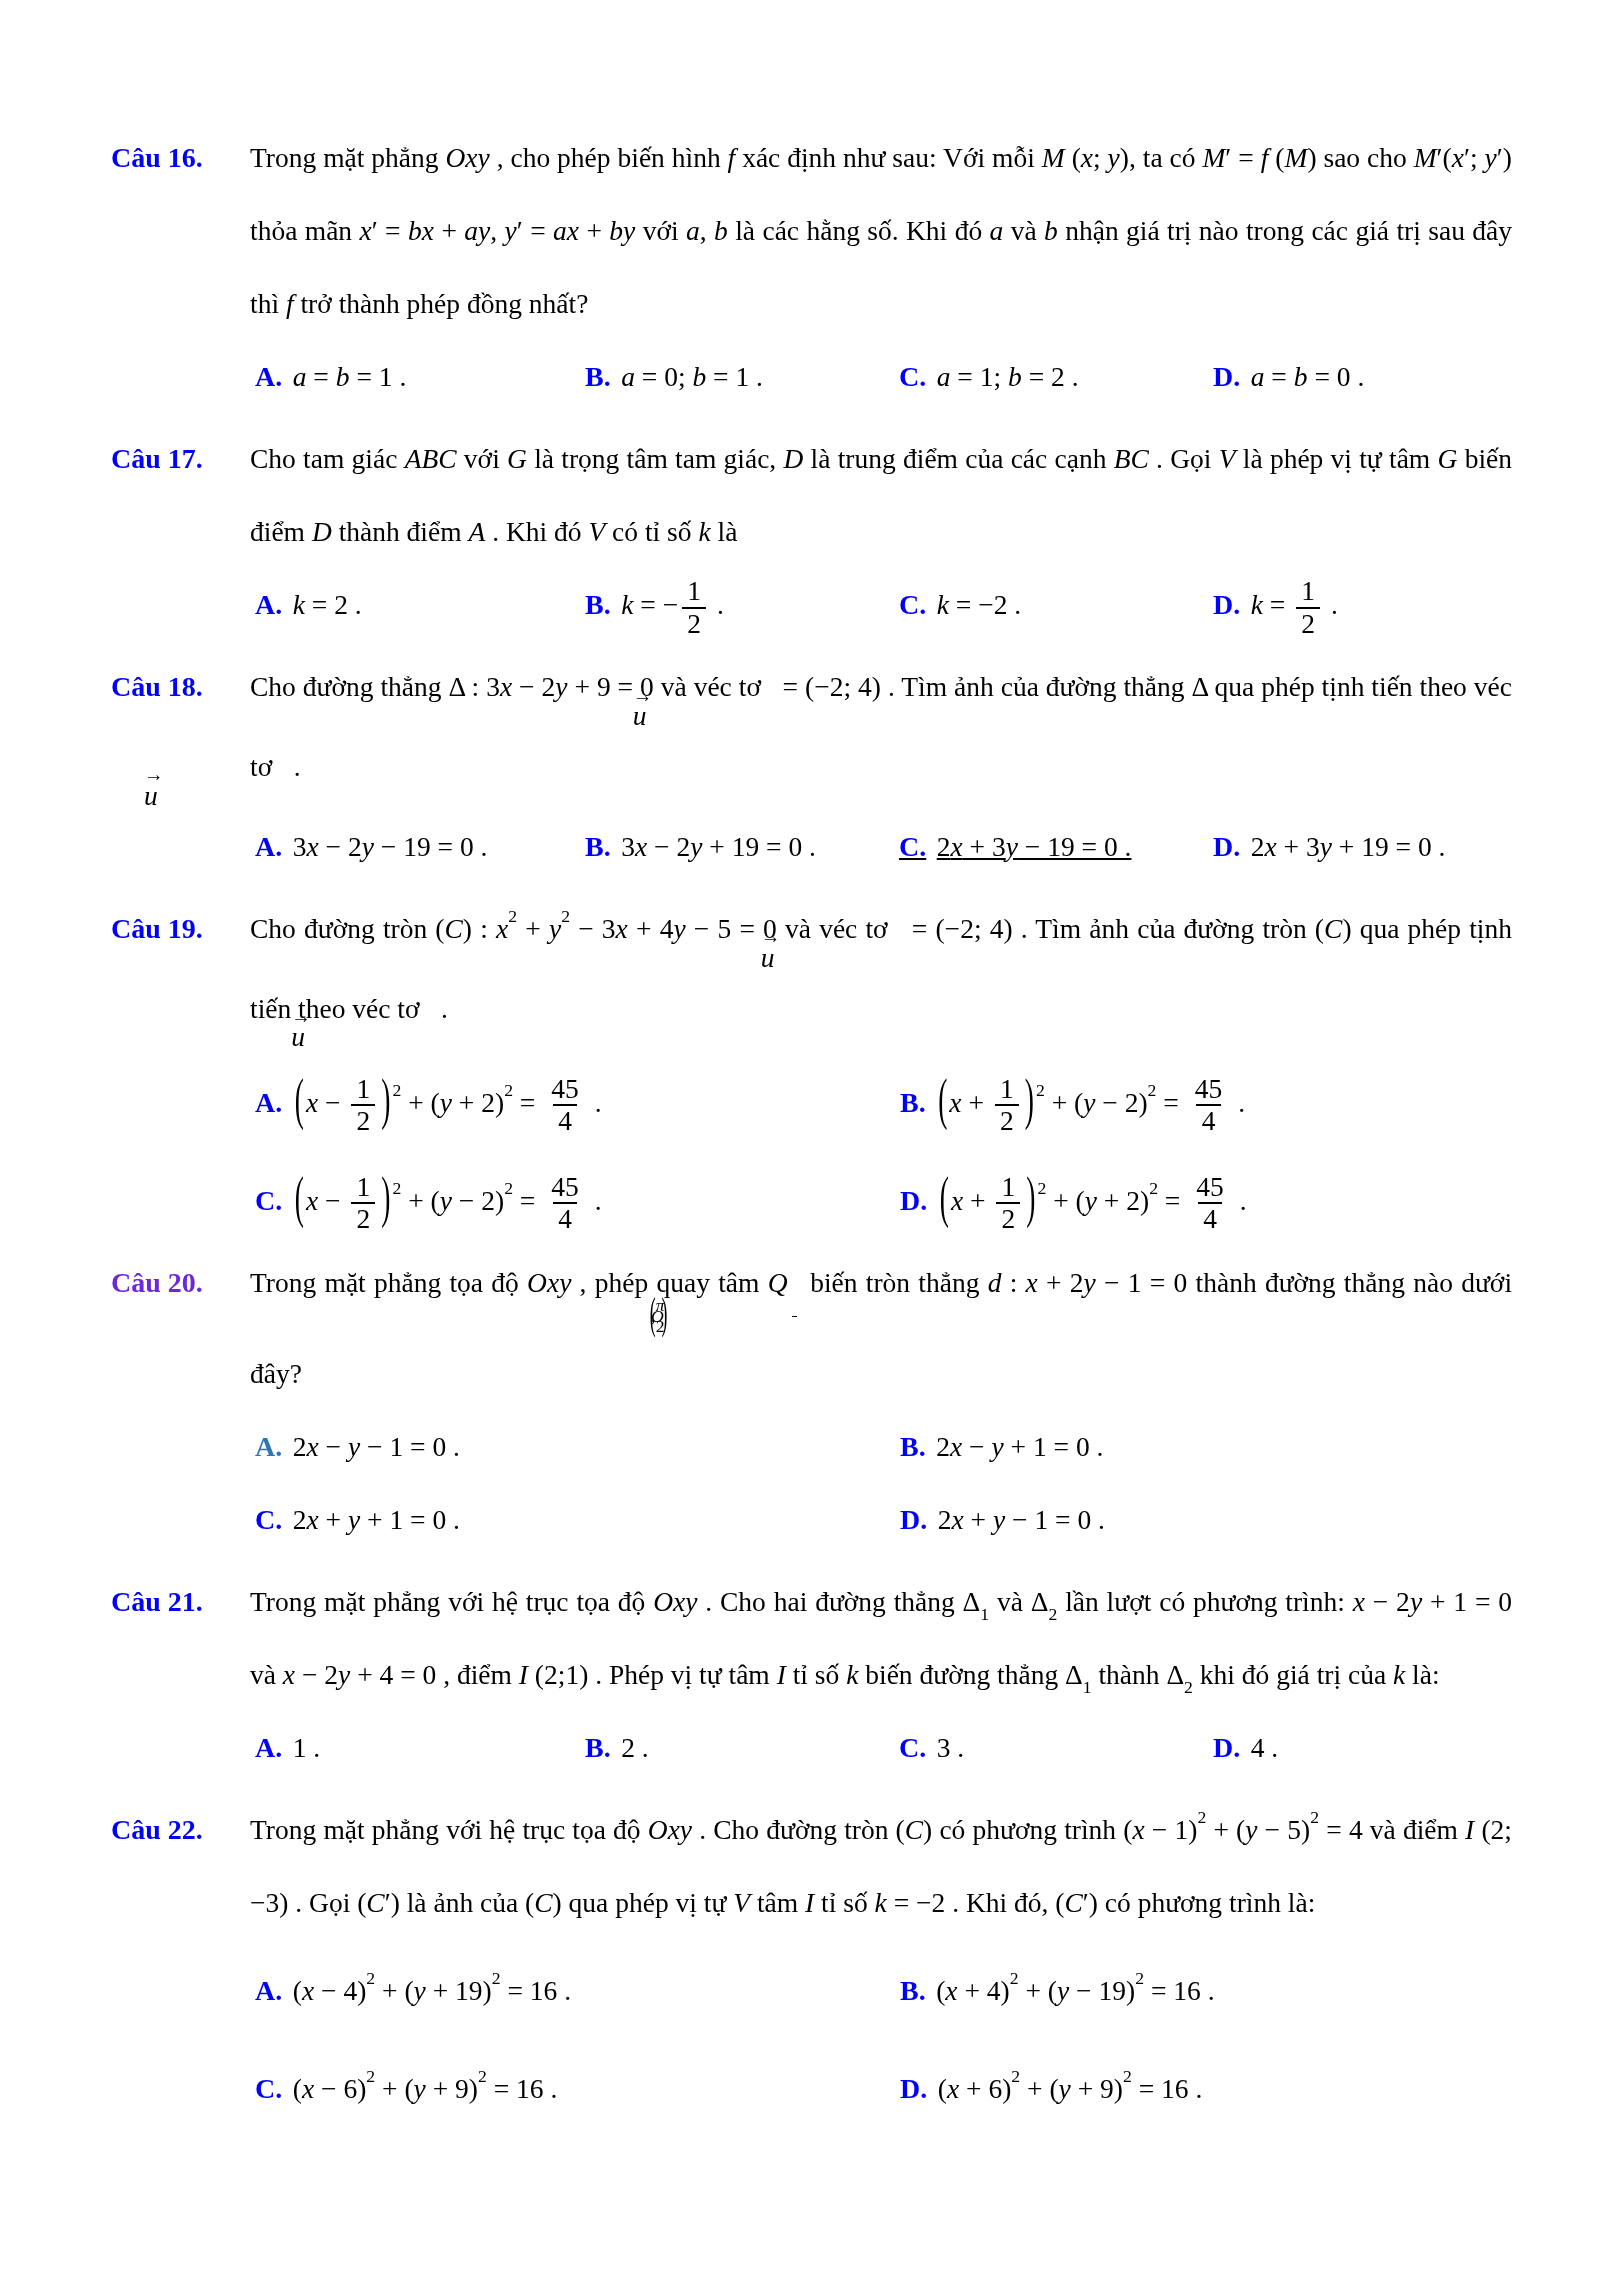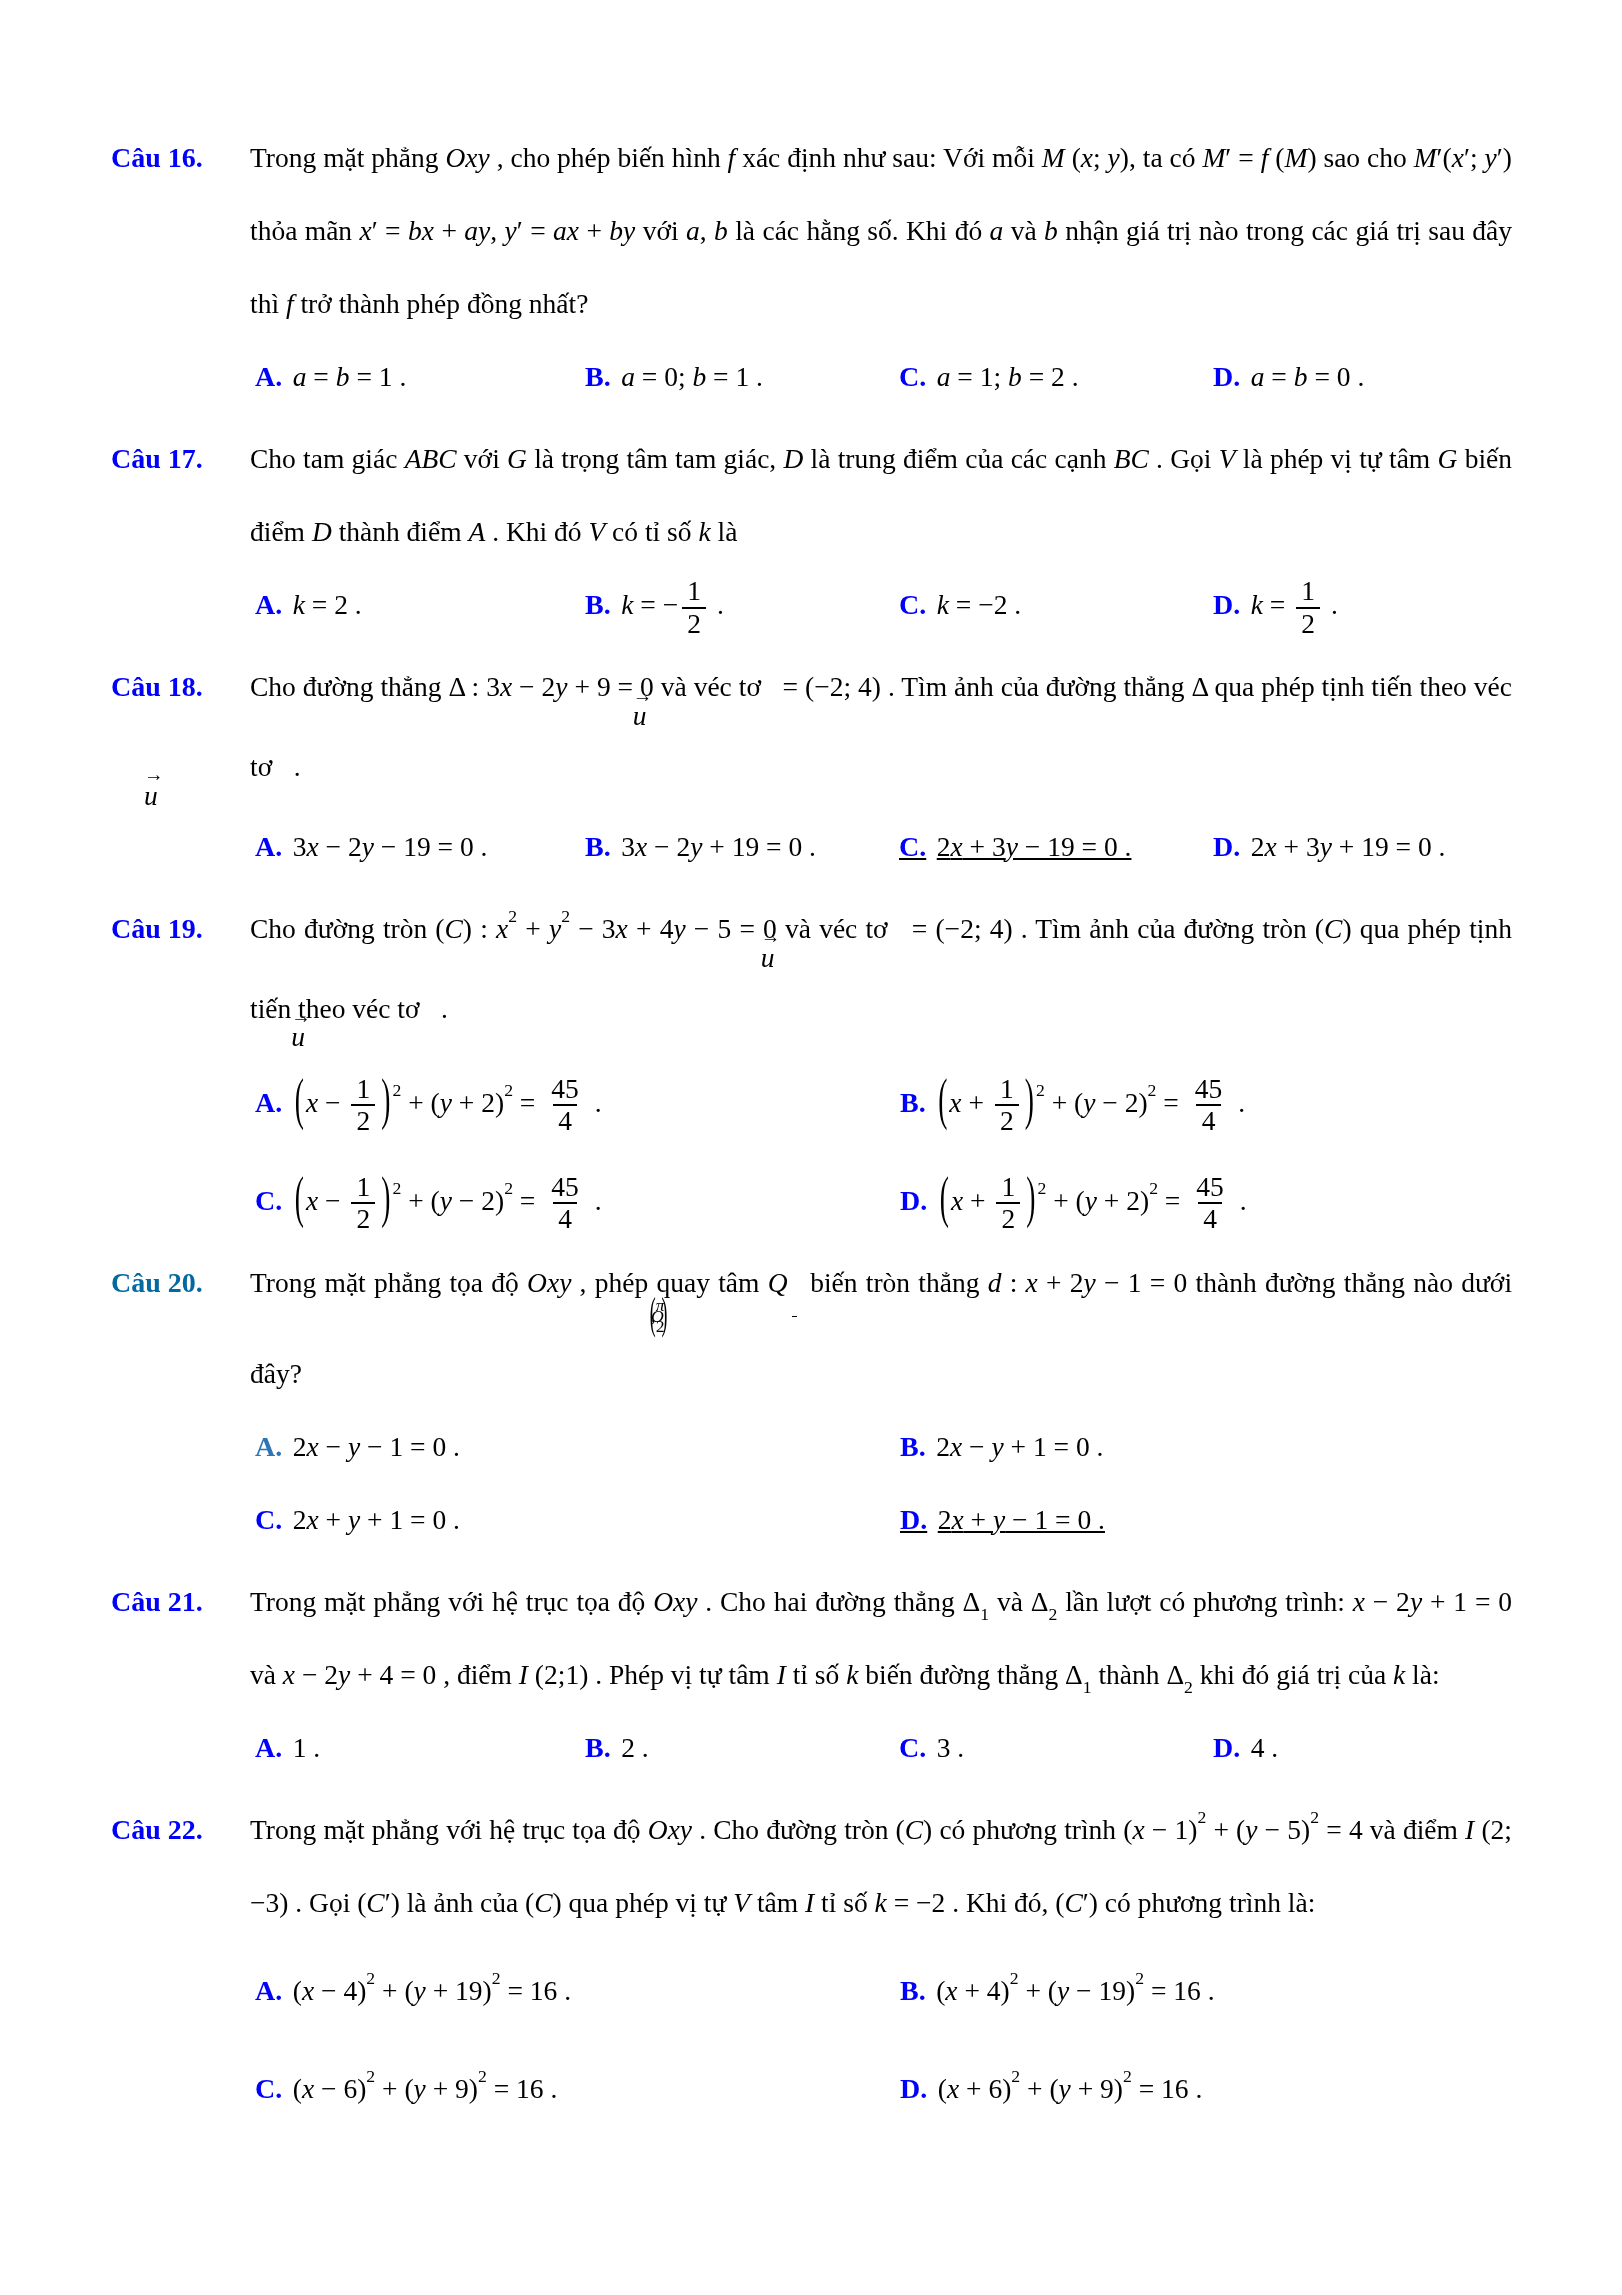--- a/index.html
+++ b/index.html
@@ -170,35 +170,35 @@
                 <span class="frac-num">1</span>
                 <span class="frac-den">2</span>
               </span><span class="run-bigp">)</span><span class="run-sup">2</span><span class="run-t"> + (</span><span class="run-m">y</span><span class="run-t"> + 2)</span><span class="run-sup">2</span><span class="run-t"> = </span><span class="run-frac">
                 <span class="frac-num">45</span>
                 <span class="frac-den">4</span>
               </span><span class="run-t"> .</span></span></span>
         </div>
   </section>
 
   <section class="question">
-    <p class="q-text"><span class="q-label" style="color: #0369a1;">Câu 20.</span><span class="q-body"><span class="run-t">Trong mặt phẳng tọa độ </span><span class="run-m">Oxy</span><span class="run-t"> , phép quay tâm </span><span class="run-m">Q</span><span class="run-subg">
+    <p class="q-text"><span class="q-label" style="color: #6d28d9;">Câu 20.</span><span class="q-body"><span class="run-t">Trong mặt phẳng tọa độ </span><span class="run-m">Oxy</span><span class="run-t"> , phép quay tâm </span><span class="run-m">Q</span><span class="run-subg">
               <span class="run-bigp">(</span>
               <span class="run-m">O</span>
               <span class="run-t">, </span>
               <span class="run-frac">
                 <span class="frac-num"><span class="run-m">π</span></span>
                 <span class="frac-den">2</span>
               </span>
               <span class="run-bigp">)</span>
             </span><span class="run-t">  biến tròn thẳng </span><span class="run-m">d</span><span class="run-t"> : </span><span class="run-m">x</span><span class="run-t"> + 2</span><span class="run-m">y</span><span class="run-t"> − 1 = 0   thành đường thẳng nào dưới đây?</span></span></p>
     <div class="options grid2">
           <span class="option" style="display: block;"><span class="opt-letter" style="color: rgb(46, 117, 182);">A.</span><span class="opt-text"><span class="run-t">2</span><span class="run-m">x</span><span class="run-t"> − </span><span class="run-m">y</span><span class="run-t"> − 1 = 0  .</span></span></span>
           <span class="option" style="display: block;"><span class="opt-letter" style="color: rgb(0, 0, 255);">B.</span><span class="opt-text"><span class="run-t">2</span><span class="run-m">x</span><span class="run-t"> − </span><span class="run-m">y</span><span class="run-t"> + 1 = 0 .</span></span></span>
           <span class="option" style="display: block;"><span class="opt-letter" style="color: rgb(0, 0, 255);">C.</span><span class="opt-text"><span class="run-t">2</span><span class="run-m">x</span><span class="run-t"> + </span><span class="run-m">y</span><span class="run-t"> + 1 = 0 .</span></span></span>
-          <span class="option" style="display: block; text-decoration: underline;"><span class="opt-letter" style="color: rgb(0, 0, 255);">D.</span><span class="opt-text"><span class="run-t">2</span><span class="run-m">x</span><span class="run-t"> + </span><span class="run-m">y</span><span class="run-t"> − 1 = 0 .</span></span></span>
+          <span class="option" style="display: block;"><span class="opt-letter" style="color: rgb(0, 0, 255);">D.</span><span class="opt-text"><span class="run-t">2</span><span class="run-m">x</span><span class="run-t"> + </span><span class="run-m">y</span><span class="run-t"> − 1 = 0 .</span></span></span>
         </div>
   </section>
 
   <section class="question">
     <p class="q-text"><span class="q-label" style="color: rgb(0, 0, 255);">Câu 21.</span><span class="q-body"><span class="run-t">Trong mặt phẳng với hệ trục tọa độ </span><span class="run-m">Oxy</span><span class="run-t"> . Cho hai đường thẳng Δ</span><span class="run-sub">1</span><span class="run-t">  và Δ</span><span class="run-sub">2</span><span class="run-t">  lần lượt có phương trình:  </span><span class="run-m">x</span><span class="run-t"> − 2</span><span class="run-m">y</span><span class="run-t"> + 1 = 0  và  </span><span class="run-m">x</span><span class="run-t"> − 2</span><span class="run-m">y</span><span class="run-t"> + 4 = 0 , điểm </span><span class="run-m">I</span><span class="run-t"> (2;1) . Phép vị tự tâm </span><span class="run-m">I</span><span class="run-t">  tỉ số </span><span class="run-m">k</span><span class="run-t">  biến đường thẳng Δ</span><span class="run-sub">1</span><span class="run-t">  thành Δ</span><span class="run-sub">2</span><span class="run-t">  khi đó giá trị của </span><span class="run-m">k</span><span class="run-t">  là:</span></span></p>
     <div class="options row4">
           <span class="option" style="display: block;"><span class="opt-letter" style="color: rgb(0, 0, 255);">A.</span><span class="opt-text"><span class="run-t">1 .</span></span></span>
           <span class="option" style="display: block;"><span class="opt-letter" style="color: rgb(0, 0, 255);">B.</span><span class="opt-text"><span class="run-t">2 .</span></span></span>
           <span class="option" style="display: block;"><span class="opt-letter" style="color: rgb(0, 0, 255);">C.</span><span class="opt-text"><span class="run-t">3 .</span></span></span>
           <span class="option" style="display: block;"><span class="opt-letter" style="color: rgb(0, 0, 255);">D.</span><span class="opt-text"><span class="run-t">4 .</span></span></span>

